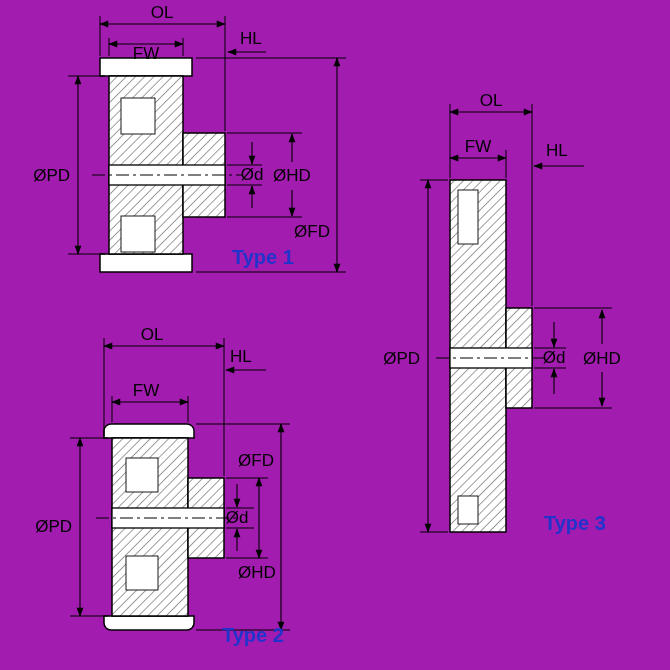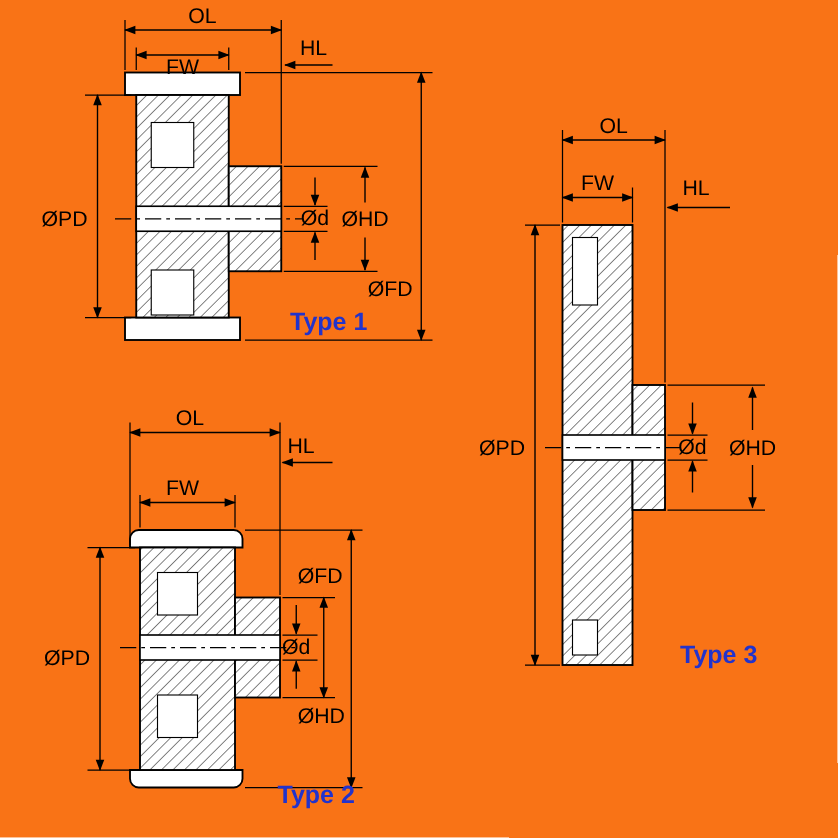--- a/index.html
+++ b/index.html
@@ -1,16 +1,16 @@
 <!DOCTYPE html>
 <html><head>
 <meta charset="utf-8">
 <style>
   html,body{margin:0;padding:0;background:#ffffff;}
-  .canvas{position:relative;width:670px;height:670px;background:#f97316;overflow:hidden;}
+  .canvas{position:relative;width:670px;height:670px;background:#a21caf;overflow:hidden;}
   svg{display:block;}
   .outline{fill:#ffffff;stroke:#000000;stroke-width:1.5;}
   .hatched{fill:url(#hatch);stroke:#000000;stroke-width:1.5;}
   .inner{fill:#ffffff;stroke:#000000;stroke-width:0.9;}
   .bore{fill:#ffffff;stroke:#000000;stroke-width:1.3;}
   .ext{stroke:#000000;stroke-width:1;fill:none;}
   .dim{stroke:#000000;stroke-width:1.1;fill:none;}
   .cl{stroke:#000000;stroke-width:1;stroke-dasharray:13 4 3 4;fill:none;}
   text.dimlbl{font-family:"Liberation Sans",sans-serif;font-size:17px;fill:#000000;}
   text.typelbl{font-family:"Liberation Sans",sans-serif;font-size:20px;font-weight:bold;}

